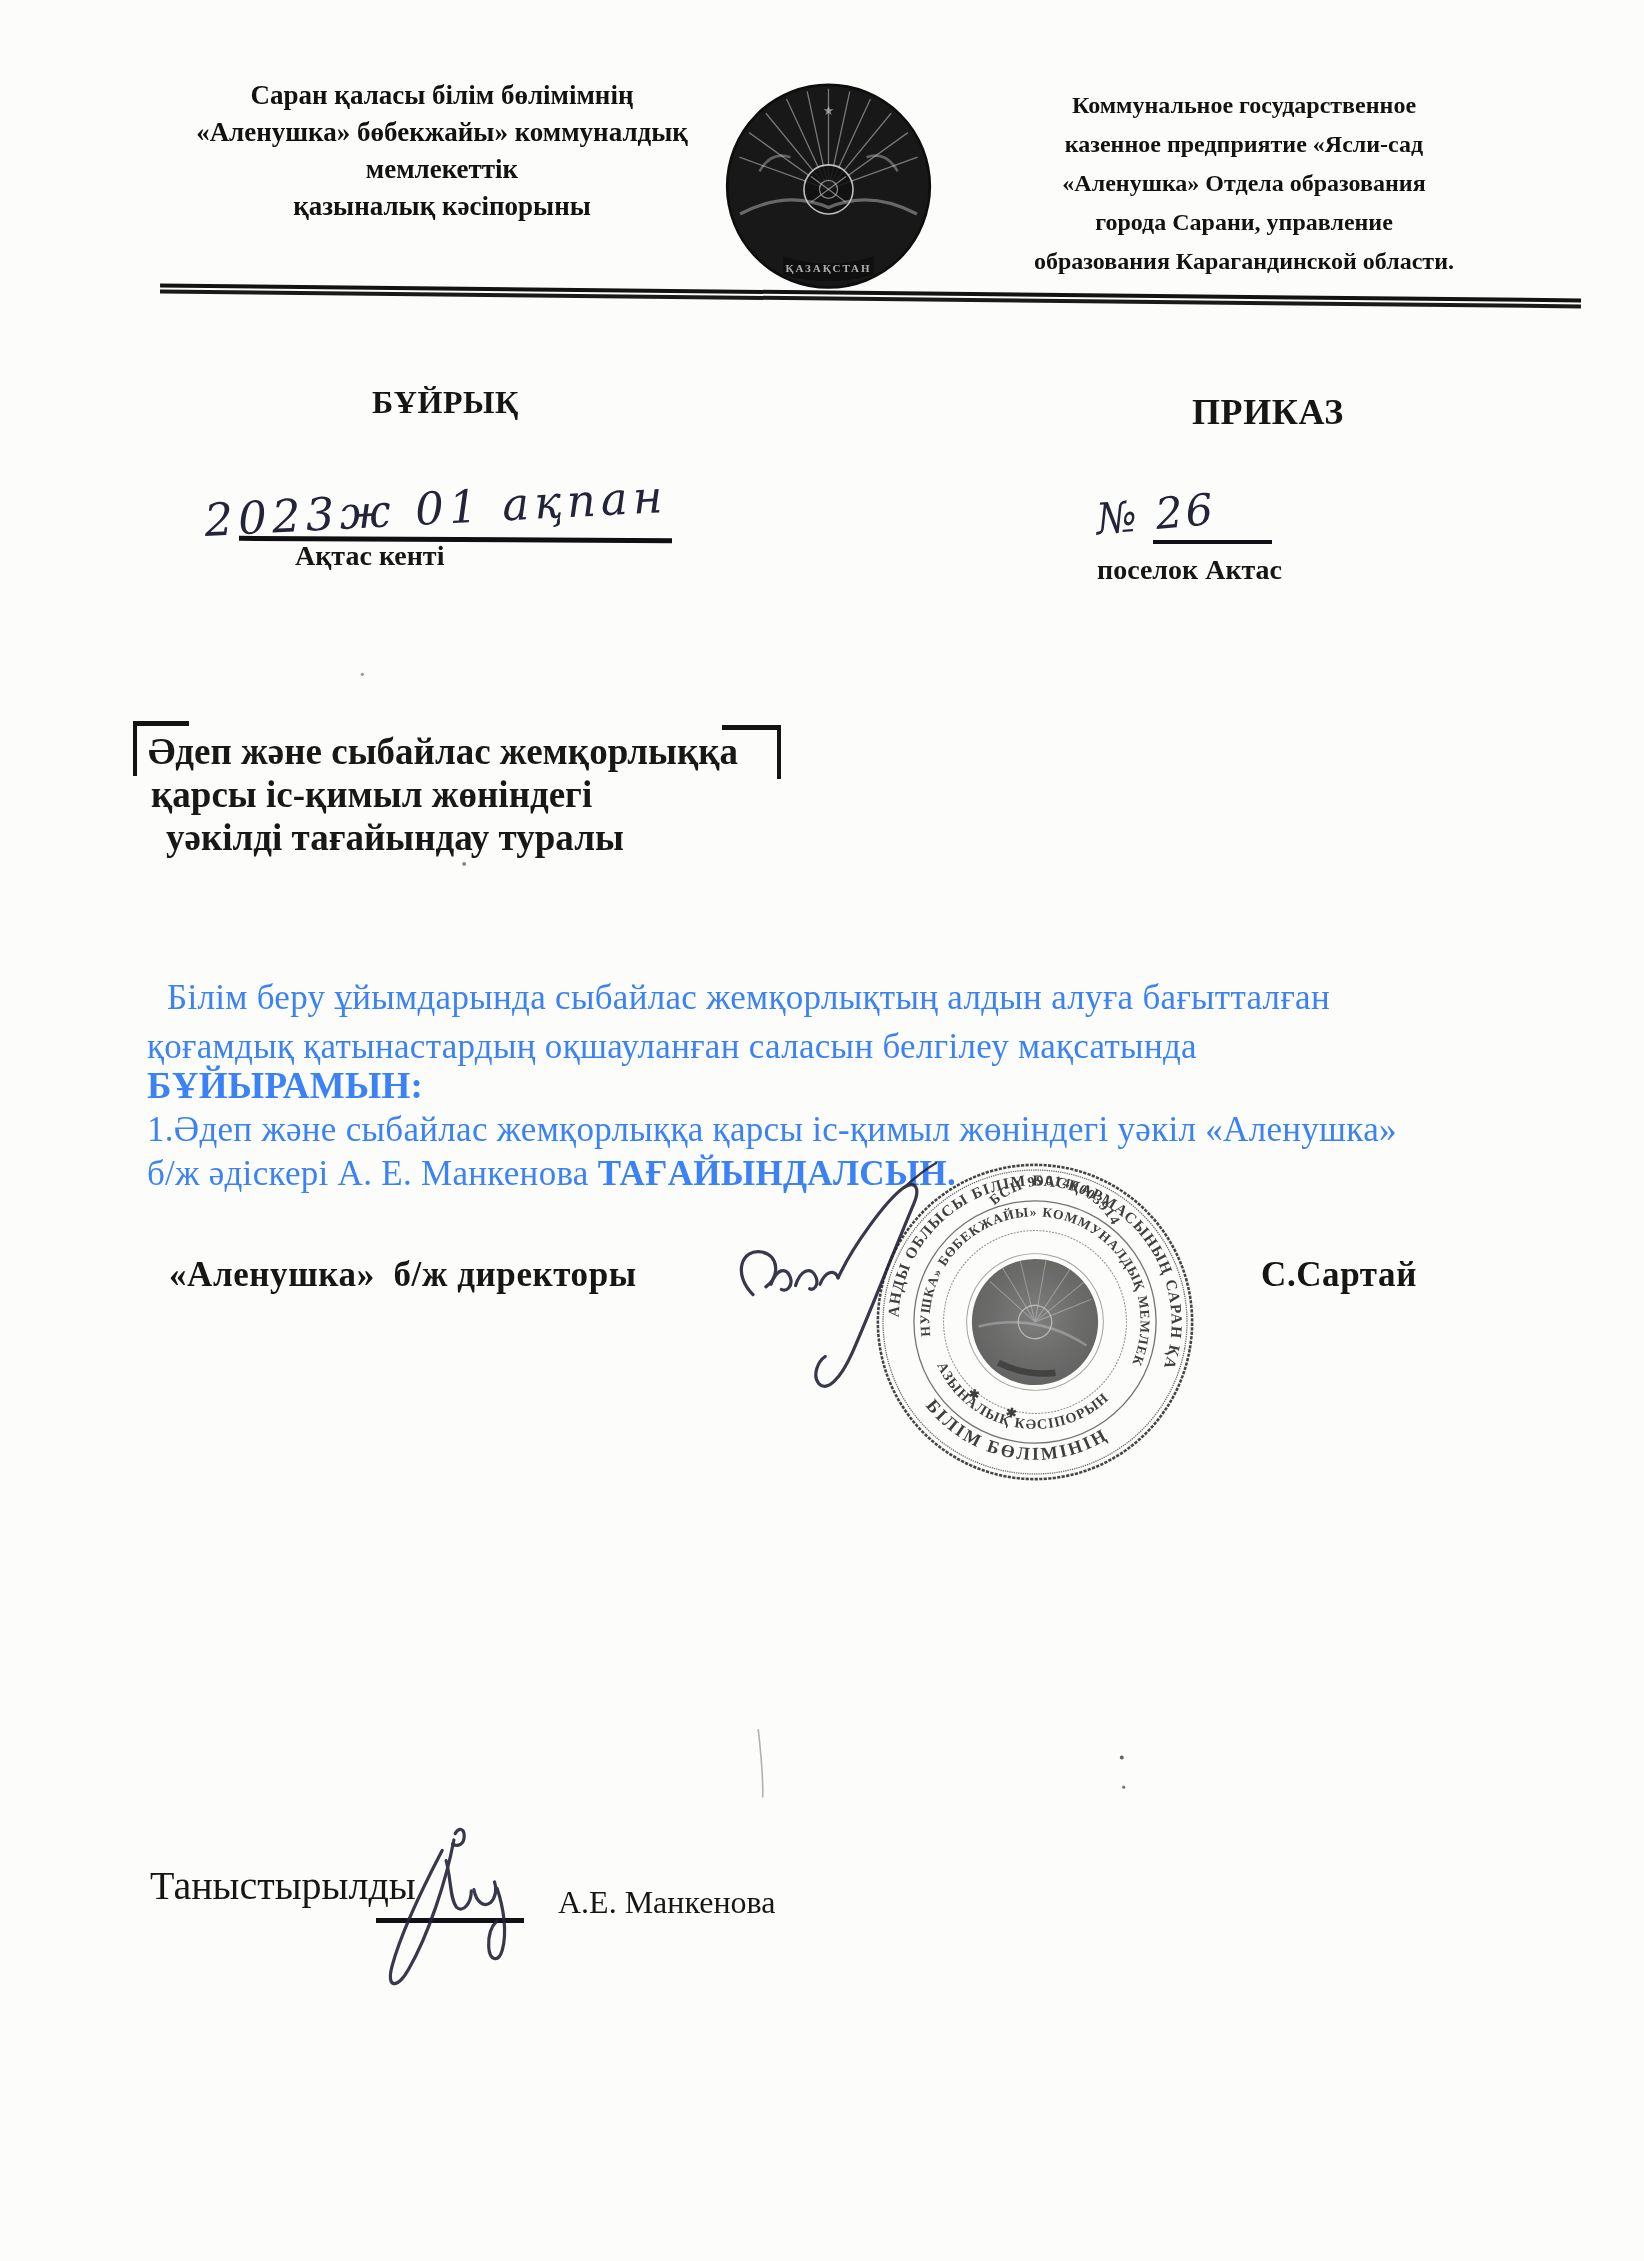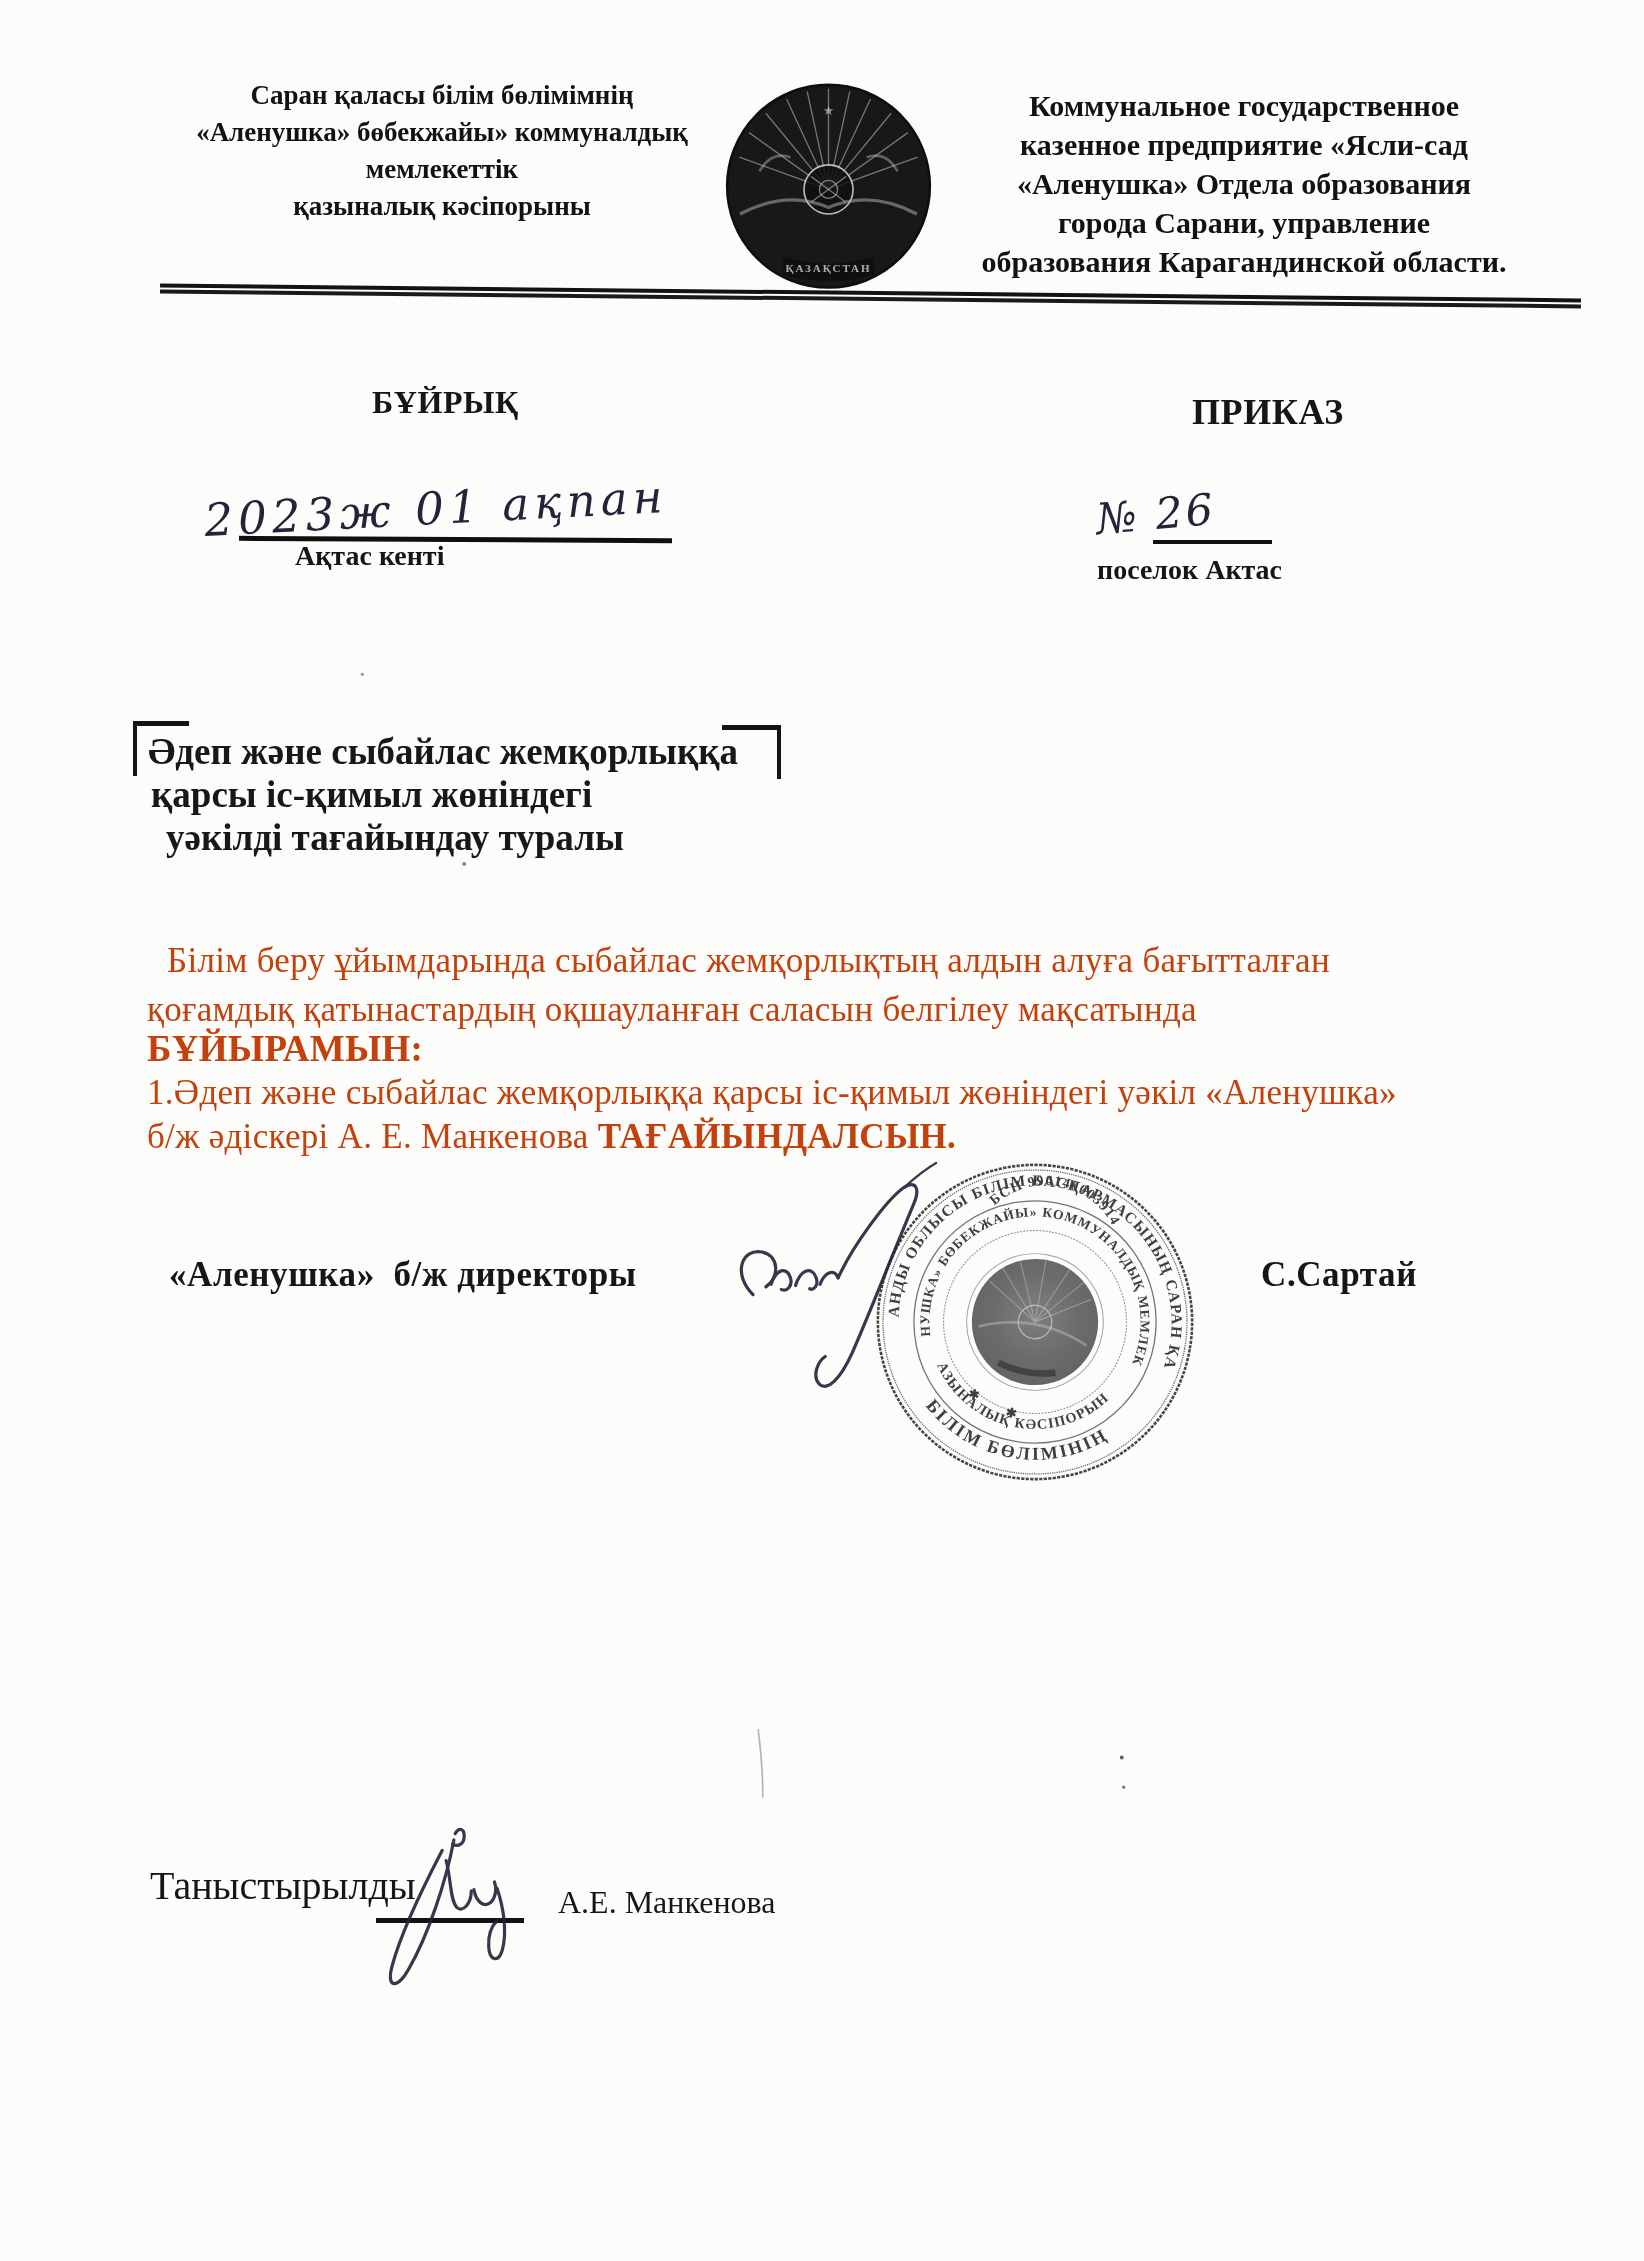--- a/index.html
+++ b/index.html
@@ -3,41 +3,41 @@
 <meta charset="utf-8">
 <style>
   html,body{margin:0;padding:0;background:#9a9a9a;}
   #page{
     position:relative;width:1644px;height:2261px;margin:0 auto;
     background:#fcfcfa;overflow:hidden;
     font-family:"Liberation Serif","DejaVu Serif",serif;color:#161616;
   }
   .abs{position:absolute;}
   .hdr-left{left:168px;top:77px;width:548px;font-size:27px;font-weight:bold;line-height:37px;text-align:center;color:#121212;}
-  .hdr-right{left:941px;top:86px;width:606px;font-size:30px;font-weight:bold;line-height:39px;text-align:center;color:#121212;}
+  .hdr-right{left:941px;top:86px;width:606px;font-size:24px;font-weight:bold;line-height:39px;text-align:center;color:#121212;}
   .divider{left:160px;top:291px;width:1421px;transform:rotate(0.6deg);}
   .divider .l1{height:3.9px;background:#131313;}
   .divider .gap{height:2.6px;}
   .divider .l2{height:3.2px;background:#1a1a1a;}
   .kk-order-title{left:372px;top:384px;font-size:32px;font-weight:bold;letter-spacing:0.6px;}
   .ru-order-title{left:1192px;top:391px;font-size:36px;font-weight:bold;letter-spacing:0.6px;}
   .hand{font-family:"DejaVu Serif",serif;font-style:italic;color:#23233a;}
   .hand-date{left:204px;top:482px;font-size:45px;letter-spacing:5.2px;transform:rotate(-3deg);}
   .date-line{left:239px;top:537px;width:433px;height:4.5px;background:#0f0f12;transform:rotate(0.3deg);}
   .kk-place{left:295px;top:540px;font-size:28px;font-weight:bold;}
   .hand-num{left:1096px;top:489px;font-size:43px;letter-spacing:2.6px;transform:rotate(-5deg);}
   .num-line{left:1153px;top:540px;width:119px;height:3.9px;background:#101014;}
   .ru-place{left:1097px;top:554px;font-size:28px;font-weight:bold;}
   .bracket-left{left:133px;top:721px;width:52px;height:50px;border-top:5.2px solid #141414;border-left:4.5px solid #141414;}
   .bracket-right{left:722px;top:725px;width:55px;height:49px;border-top:5.2px solid #141414;border-right:4.5px solid #141414;}
   .subject{font-size:37px;font-weight:bold;color:#181818;}
   .subj1{left:148px;top:730px;}
   .subj2{left:151px;top:773px;}
   .subj3{left:166px;top:816px;}
-  .body-line{font-size:35px;color:#c2410c;letter-spacing:0.3px;white-space:pre;}
+  .body-line{font-size:35px;color:#3b82f6;letter-spacing:0.3px;white-space:pre;margin-top:37px;}
   .bl1{left:167px;top:941px;}
   .bl2{left:147px;top:990px;}
   .bl3{left:147px;top:1027px;font-size:37px;font-weight:bold;}
   .bl4{left:147px;top:1073px;}
   .bl5{left:147px;top:1117px;}
   .bl5 .tail{font-weight:bold;margin-left:9px;}
   .dir-label{left:169px;top:1255px;font-size:35px;font-weight:bold;white-space:pre;letter-spacing:0.6px;}
   .dir-name{left:1261px;top:1255px;font-size:35px;font-weight:bold;letter-spacing:0.6px;}
   .ack-label{left:150px;top:1862px;font-size:40px;}
   .ack-line{left:376px;top:1918px;width:148px;height:4.5px;background:#121216;}

